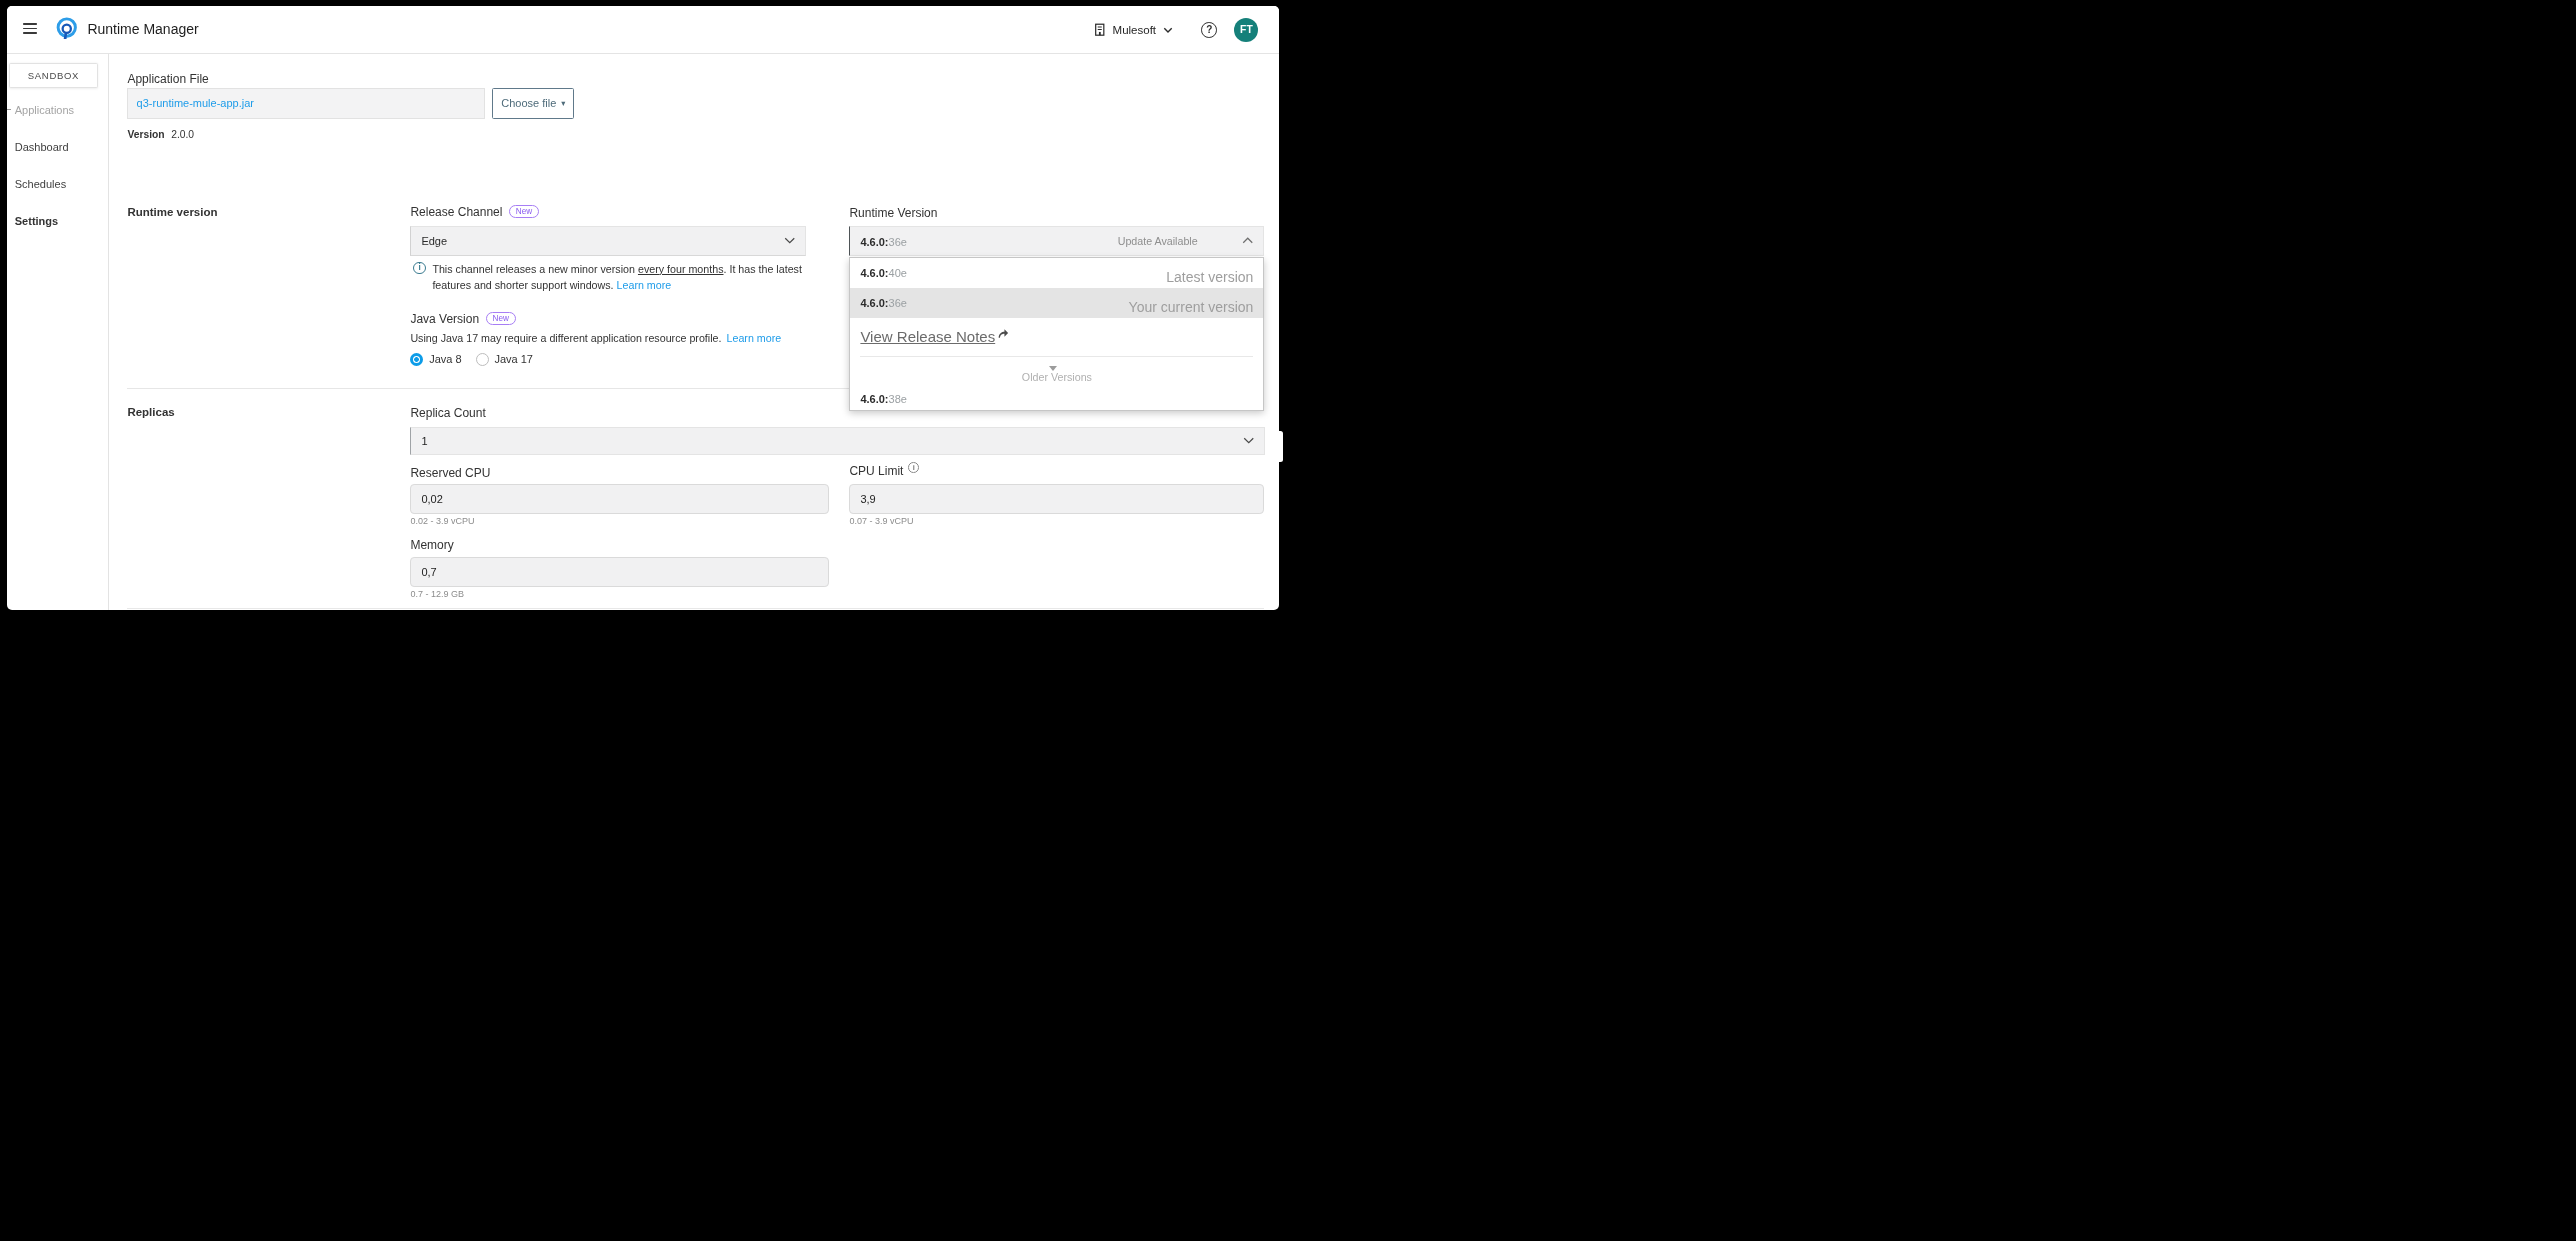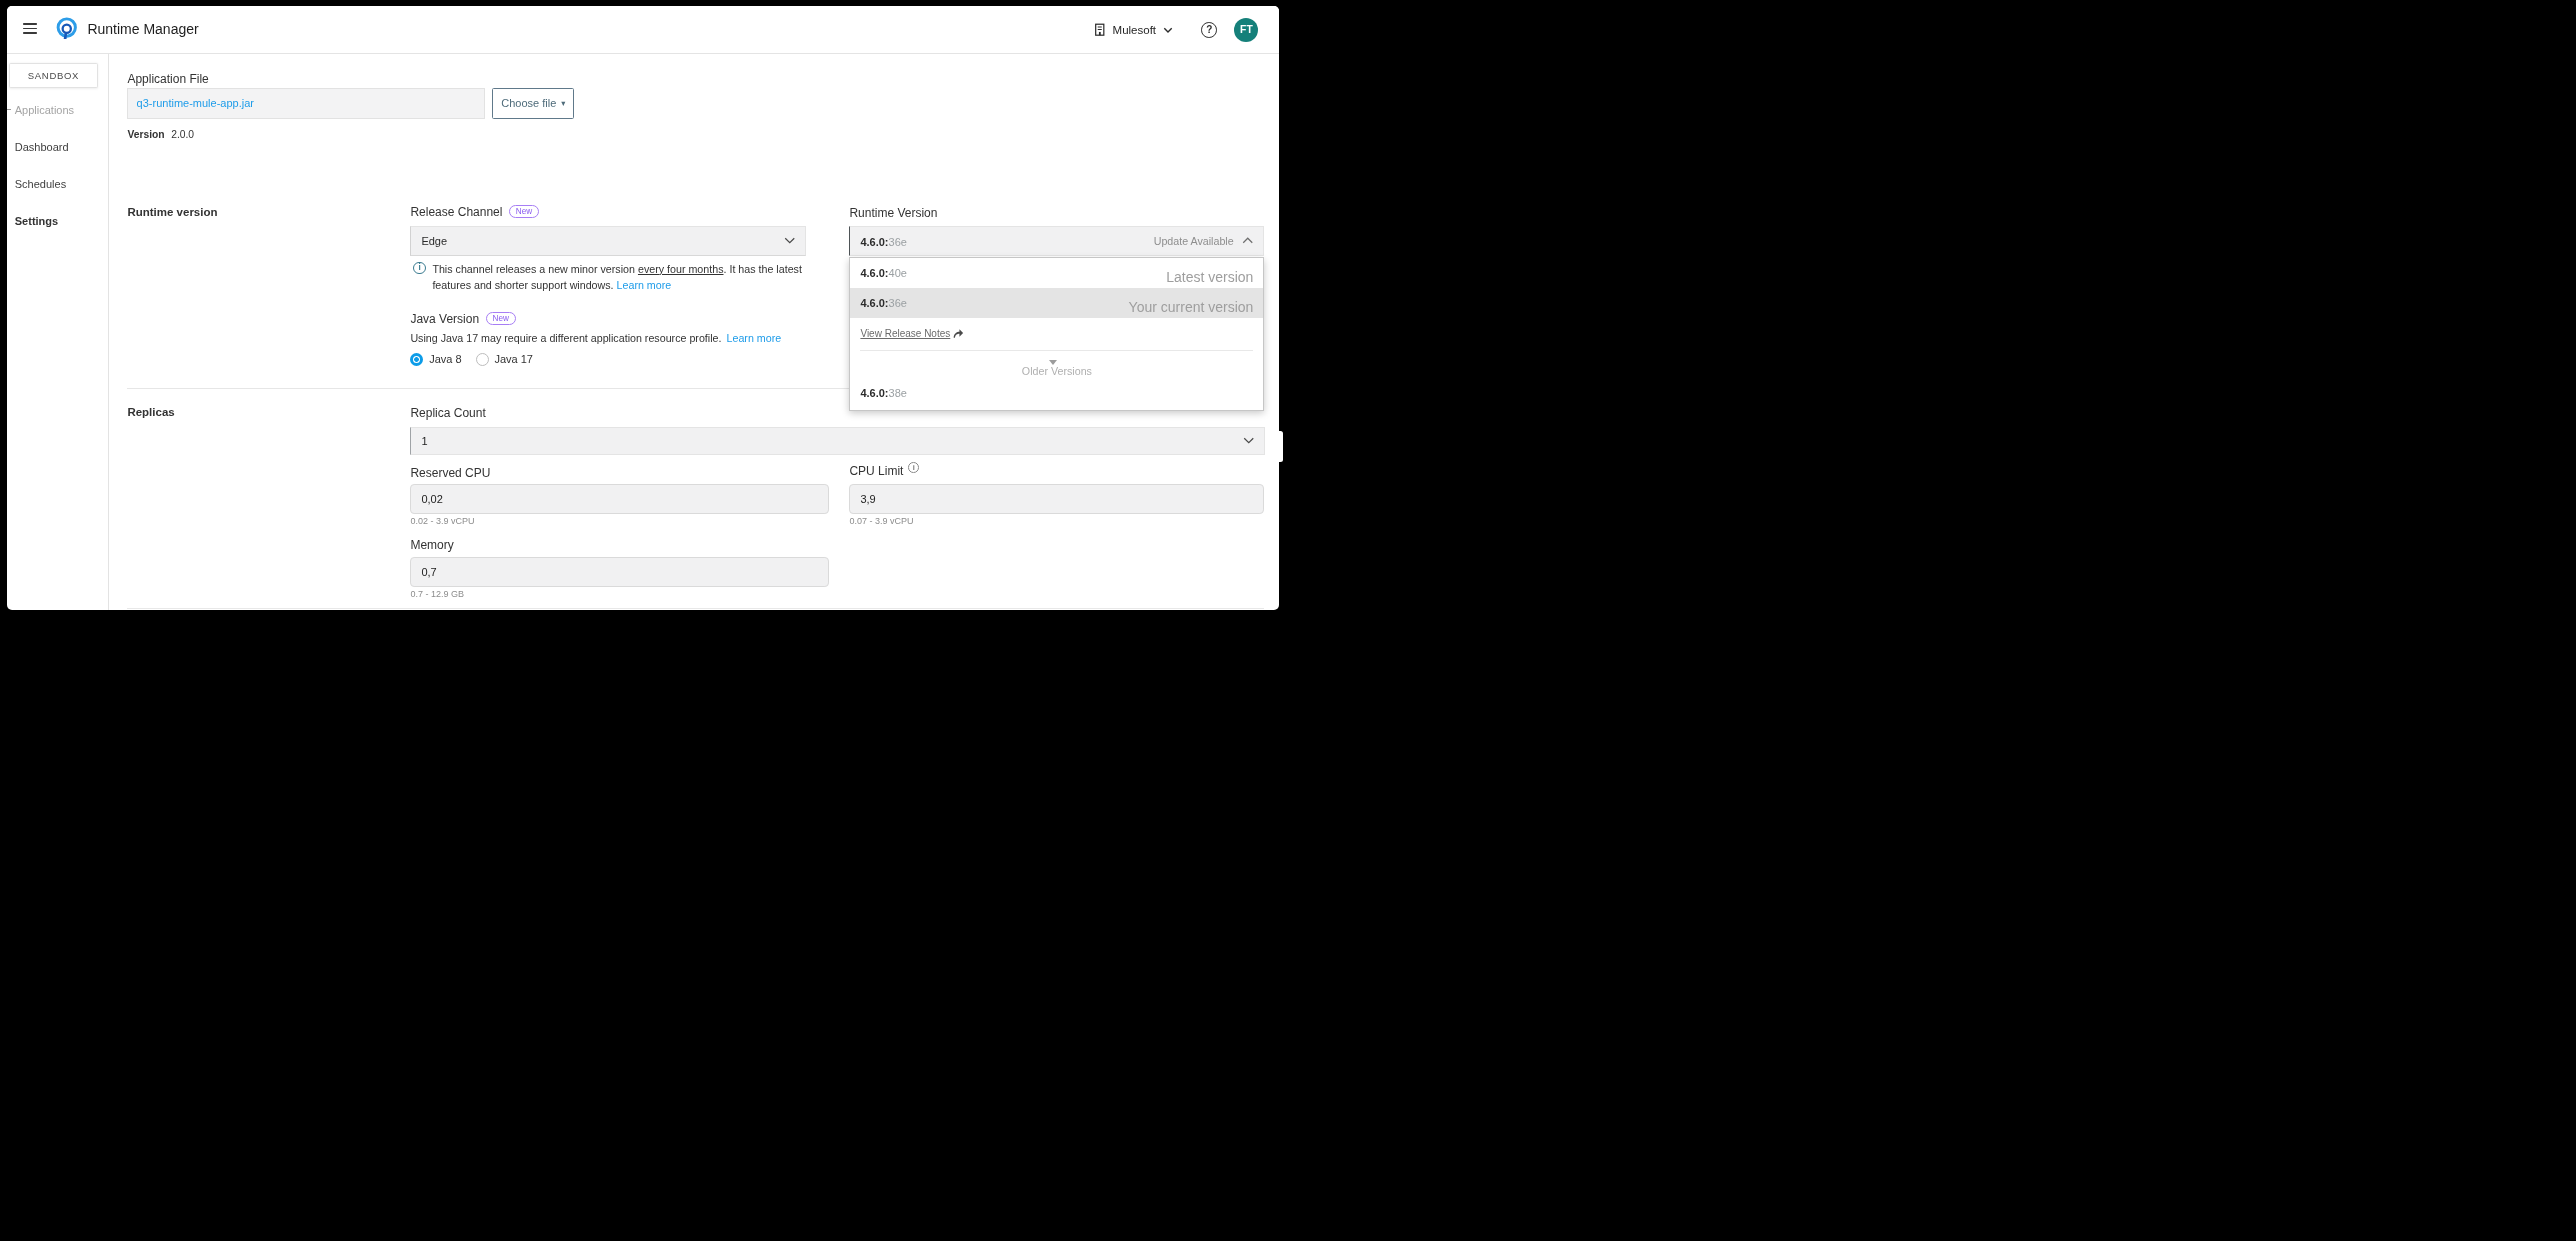--- a/index.html
+++ b/index.html
@@ -83,29 +83,29 @@
   .radio.sel { border:3.3px solid #0C9CE8; background:radial-gradient(circle,#0C9CE8 0 2.1px,#fff 2.5px); }
   .radio.unsel { border:1.2px solid #BDBDBD; background:#fff; }
   .radio-label { font-size:11px; color:#333; margin:0 0 0 5.8px; cursor:pointer; }
   .radio-gap { width:14px; }
 
   .rv-label { left:842px; top:200px; }
   .rv-select { left:842px; top:220px; width:415px; height:30.5px; border-left:1.6px solid #4E5356;
                justify-content:space-between; z-index:5; }
   .ver-b { font-weight:bold; font-size:11px; color:#2B2B2B; }
   .ver-g { font-size:11px; color:#9BA0A3; }
-  .rv-status { display:flex; align-items:center; font-size:10.7px; color:#8E8E8E; }
+  .rv-status { display:flex; align-items:center; font-size:10.7px; color:#8E8E8E;gap:36px; }
   .rv-panel { left:842px; top:251px; width:415px; height:154px; background:#fff;
               border:0.8px solid #C6C6C6; box-shadow:0 2.5px 7.4px rgba(0,0,0,.22); z-index:5; }
   .rv-row { height:30px; display:flex; align-items:center; justify-content:space-between;
             padding:0 10px; cursor:pointer; }
   .rv-row.hl { background:#E4E4E4; }
   .rv-tag { font-size:14px; color:#9E9E9E;margin-top:8px; }
   .rn-row { padding:10px 10px 0; display:flex; align-items:flex-start; }
-  .rn-link { font-size:10px; color:#6B6B6B; text-decoration:underline; cursor:pointer; }
+  .rn-link { font-size:15px; color:#6B6B6B; text-decoration:underline; cursor:pointer; }
   .rv-divider { margin:11.5px 10px 0; border-top:0.8px solid #E8E8E8; }
   .older-row { padding:9px 10px 0; display:flex; align-items:center; cursor:pointer;flex-direction:column; }
   .older-caret { width:0; height:0; border-left:4.1px solid transparent; border-right:4.1px solid transparent;
                  border-top:5.8px solid #9C9C9C; margin-right:7.4px; }
   .older-label { font-size:10.7px; color:#B0B0B0; }
   .older-item { padding:8.2px 10px 0; cursor:pointer; }
 
   
   .replicas-divider { left:120px; top:382px; width:1137px; height:0.8px; background:#E6E6E6; z-index:1; }
   .rep-heading { left:120px; top:400px; }

